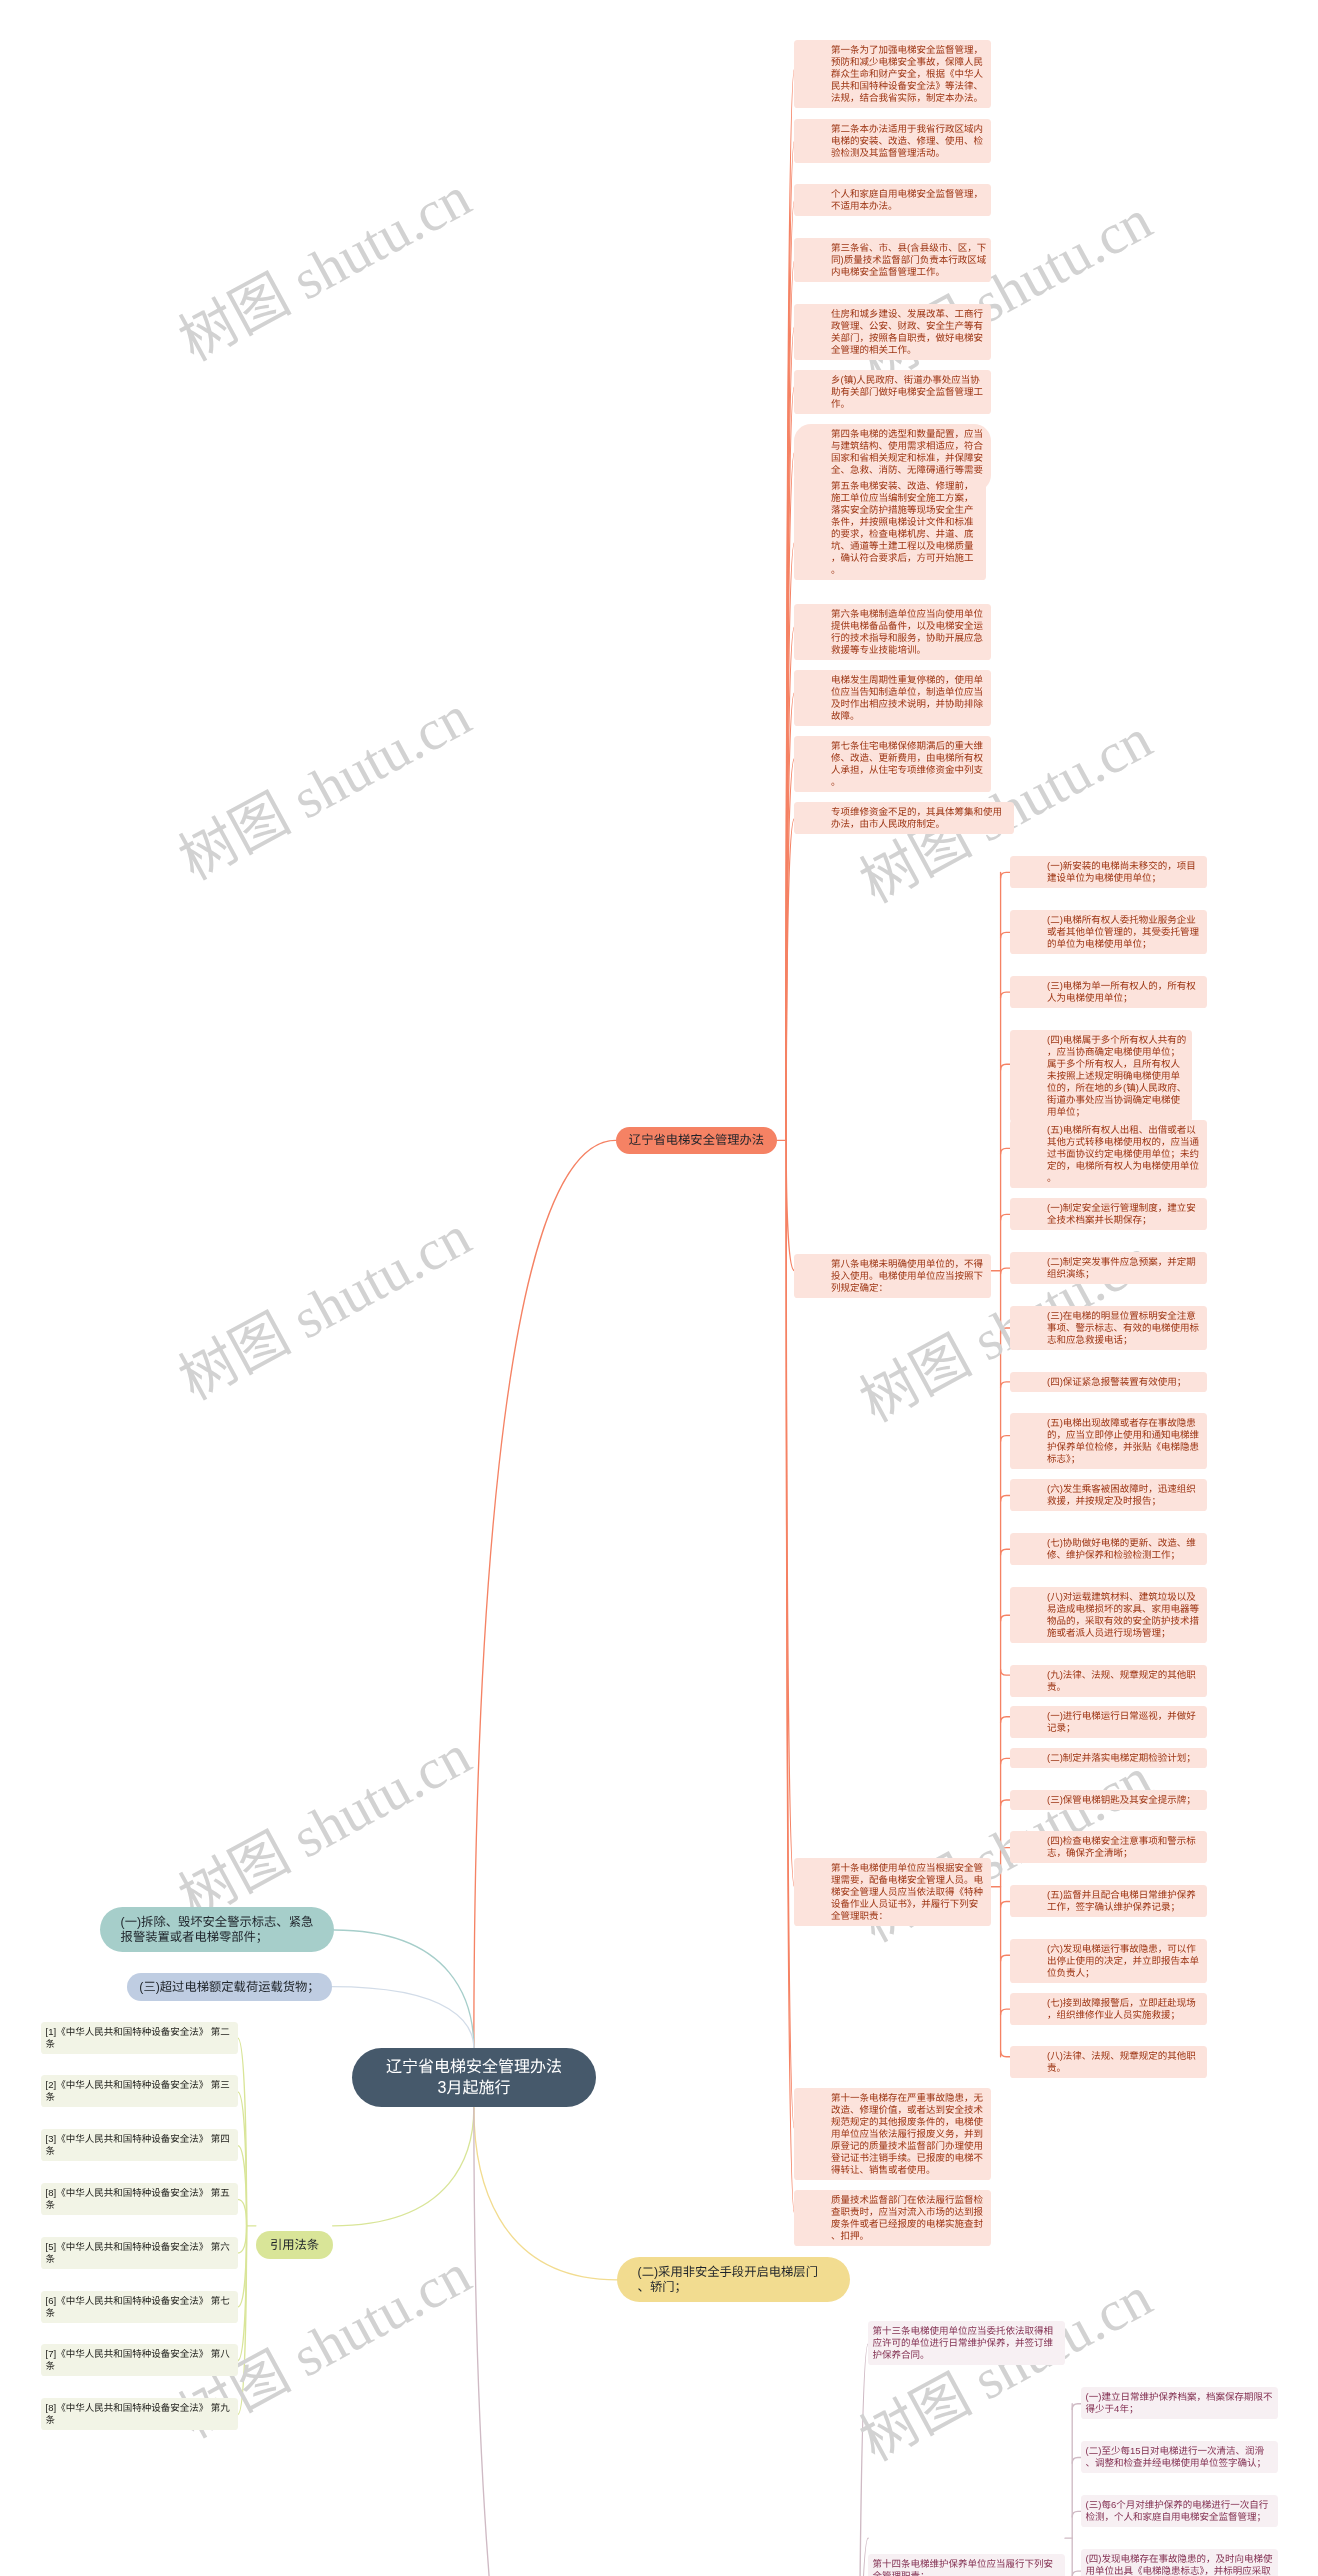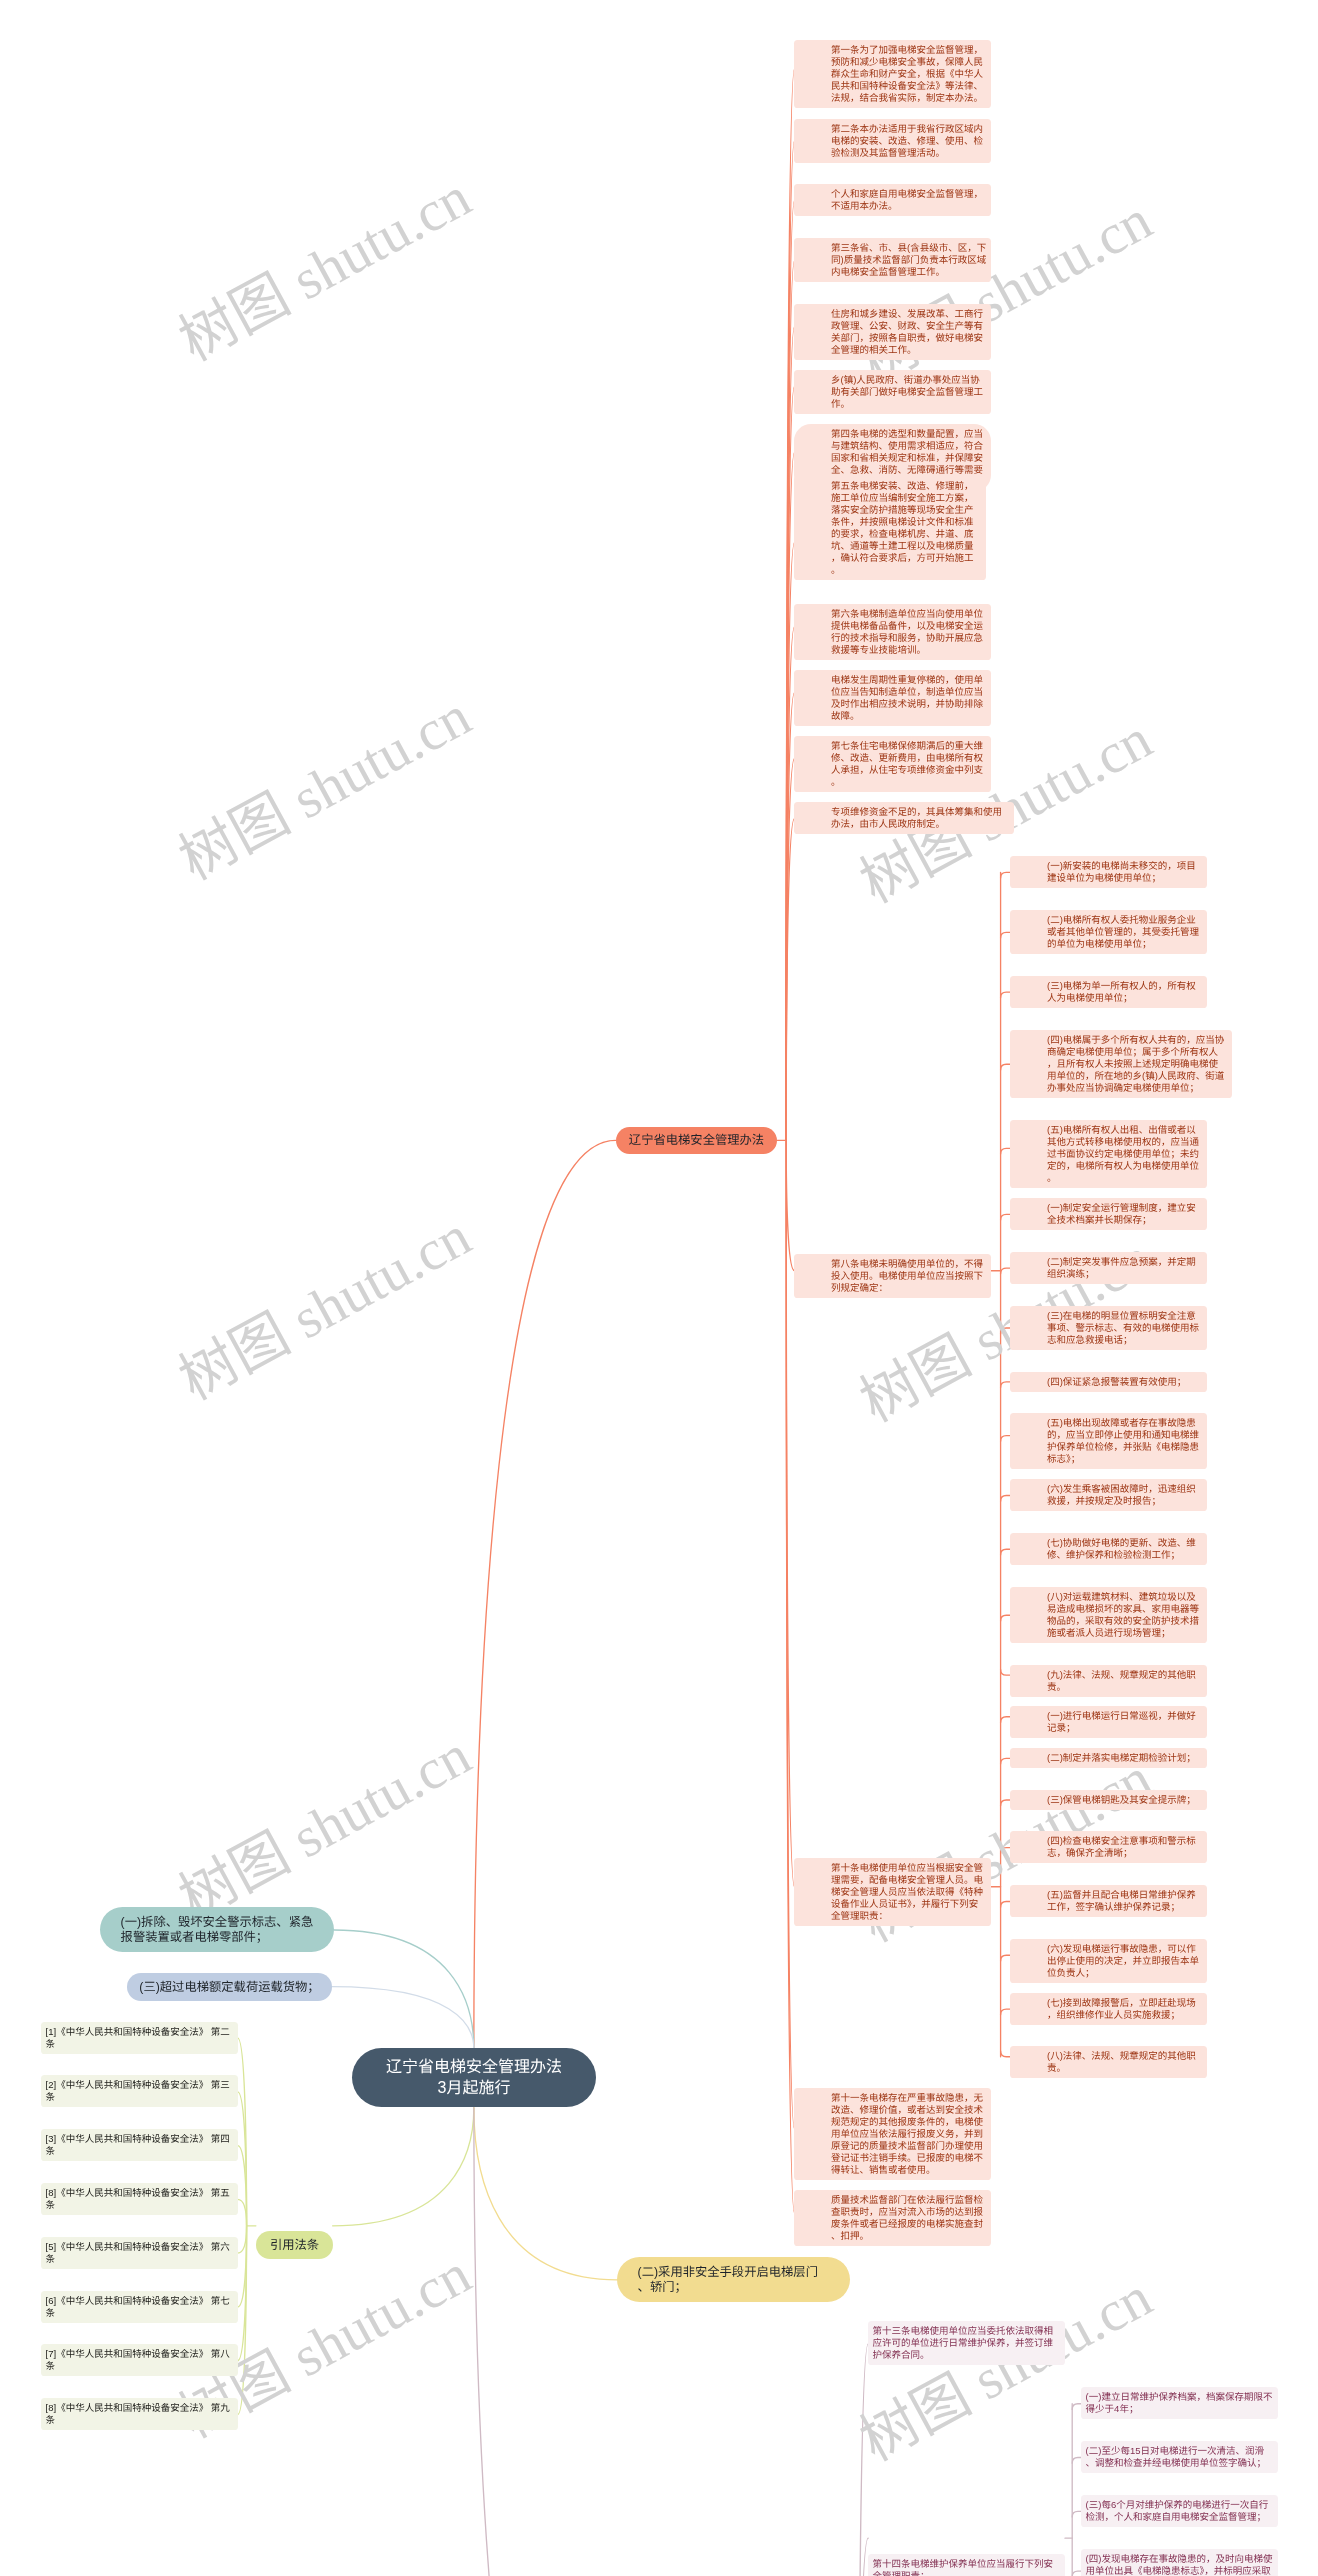--- a/index.html
+++ b/index.html
@@ -145,21 +145,21 @@
       <div class="node orange" style="left: 794px; top: 670px; width: 197px;">电梯发生周期性重复停梯的，使用单位应当告知制造单位，制造单位应当及时作出相应技术说明，并协助排除故障。</div>
       <div class="node orange" style="left: 794px; top: 736px; width: 197px;">第七条住宅电梯保修期满后的重大维修、改造、更新费用，由电梯所有权人承担，从住宅专项维修资金中列支。</div>
       <div class="node orange" style="left: 794px; top: 802px; width: 220px;">专项维修资金不足的，其具体筹集和使用办法，由市人民政府制定。</div>
       <div class="node orange" style="left: 794px; top: 1254px; width: 197px;">第八条电梯未明确使用单位的，不得投入使用。电梯使用单位应当按照下列规定确定：</div>
       <div class="node orange" style="left: 794px; top: 1858px; width: 197px;">第十条电梯使用单位应当根据安全管理需要，配备电梯安全管理人员。电梯安全管理人员应当依法取得《特种设备作业人员证书》，并履行下列安全管理职责：</div>
       <div class="node orange" style="left: 794px; top: 2088px; width: 197px;">第十一条电梯存在严重事故隐患，无改造、修理价值，或者达到安全技术规范规定的其他报废条件的，电梯使用单位应当依法履行报废义务，并到原登记的质量技术监督部门办理使用登记证书注销手续。已报废的电梯不得转让、销售或者使用。</div>
       <div class="node orange" style="left: 794px; top: 2190px; width: 197px;">质量技术监督部门在依法履行监督检查职责时，应当对流入市场的达到报废条件或者已经报废的电梯实施查封、扣押。</div>
       <div class="node orange" style="left: 1010px; top: 856px; width: 197px;">(一)新安装的电梯尚未移交的，项目建设单位为电梯使用单位；</div>
       <div class="node orange" style="left: 1010px; top: 910px; width: 197px;">(二)电梯所有权人委托物业服务企业或者其他单位管理的，其受委托管理的单位为电梯使用单位；</div>
       <div class="node orange" style="left: 1010px; top: 976px; width: 197px;">(三)电梯为单一所有权人的，所有权人为电梯使用单位；</div>
-      <div class="node orange" style="left: 1010px; top: 1030px; width: 222px;">(四)电梯属于多个所有权人共有的，应当协商确定电梯使用单位；属于多个所有权人，且所有权人未按照上述规定明确电梯使用单位的，所在地的乡(镇)人民政府、街道办事处应当协调确定电梯使用单位；</div>
+      <div class="node orange" style="left: 1010px; top: 1030px; width: 182px;">(四)电梯属于多个所有权人共有的，应当协商确定电梯使用单位；属于多个所有权人，且所有权人未按照上述规定明确电梯使用单位的，所在地的乡(镇)人民政府、街道办事处应当协调确定电梯使用单位；</div>
       <div class="node orange" style="left: 1010px; top: 1120px; width: 197px;">(五)电梯所有权人出租、出借或者以其他方式转移电梯使用权的，应当通过书面协议约定电梯使用单位；未约定的，电梯所有权人为电梯使用单位。</div>
       <div class="node orange" style="left: 1010px; top: 1198px; width: 197px;">(一)制定安全运行管理制度，建立安全技术档案并长期保存；</div>
       <div class="node orange" style="left: 1010px; top: 1252px; width: 197px;">(二)制定突发事件应急预案，并定期组织演练；</div>
       <div class="node orange" style="left: 1010px; top: 1306px; width: 197px;">(三)在电梯的明显位置标明安全注意事项、警示标志、有效的电梯使用标志和应急救援电话；</div>
       <div class="node orange" style="left: 1010px; top: 1372px; width: 197px;">(四)保证紧急报警装置有效使用；</div>
       <div class="node orange" style="left: 1010px; top: 1413px; width: 197px;">(五)电梯出现故障或者存在事故隐患的，应当立即停止使用和通知电梯维护保养单位检修，并张贴《电梯隐患标志》；</div>
       <div class="node orange" style="left: 1010px; top: 1479px; width: 197px;">(六)发生乘客被困故障时，迅速组织救援，并按规定及时报告；</div>
       <div class="node orange" style="left: 1010px; top: 1533px; width: 197px;">(七)协助做好电梯的更新、改造、维修、维护保养和检验检测工作；</div>
       <div class="node orange" style="left: 1010px; top: 1587px; width: 197px;">(八)对运载建筑材料、建筑垃圾以及易造成电梯损坏的家具、家用电器等物品的，采取有效的安全防护技术措施或者派人员进行现场管理；</div>
       <div class="node orange" style="left: 1010px; top: 1665px; width: 197px;">(九)法律、法规、规章规定的其他职责。</div>

